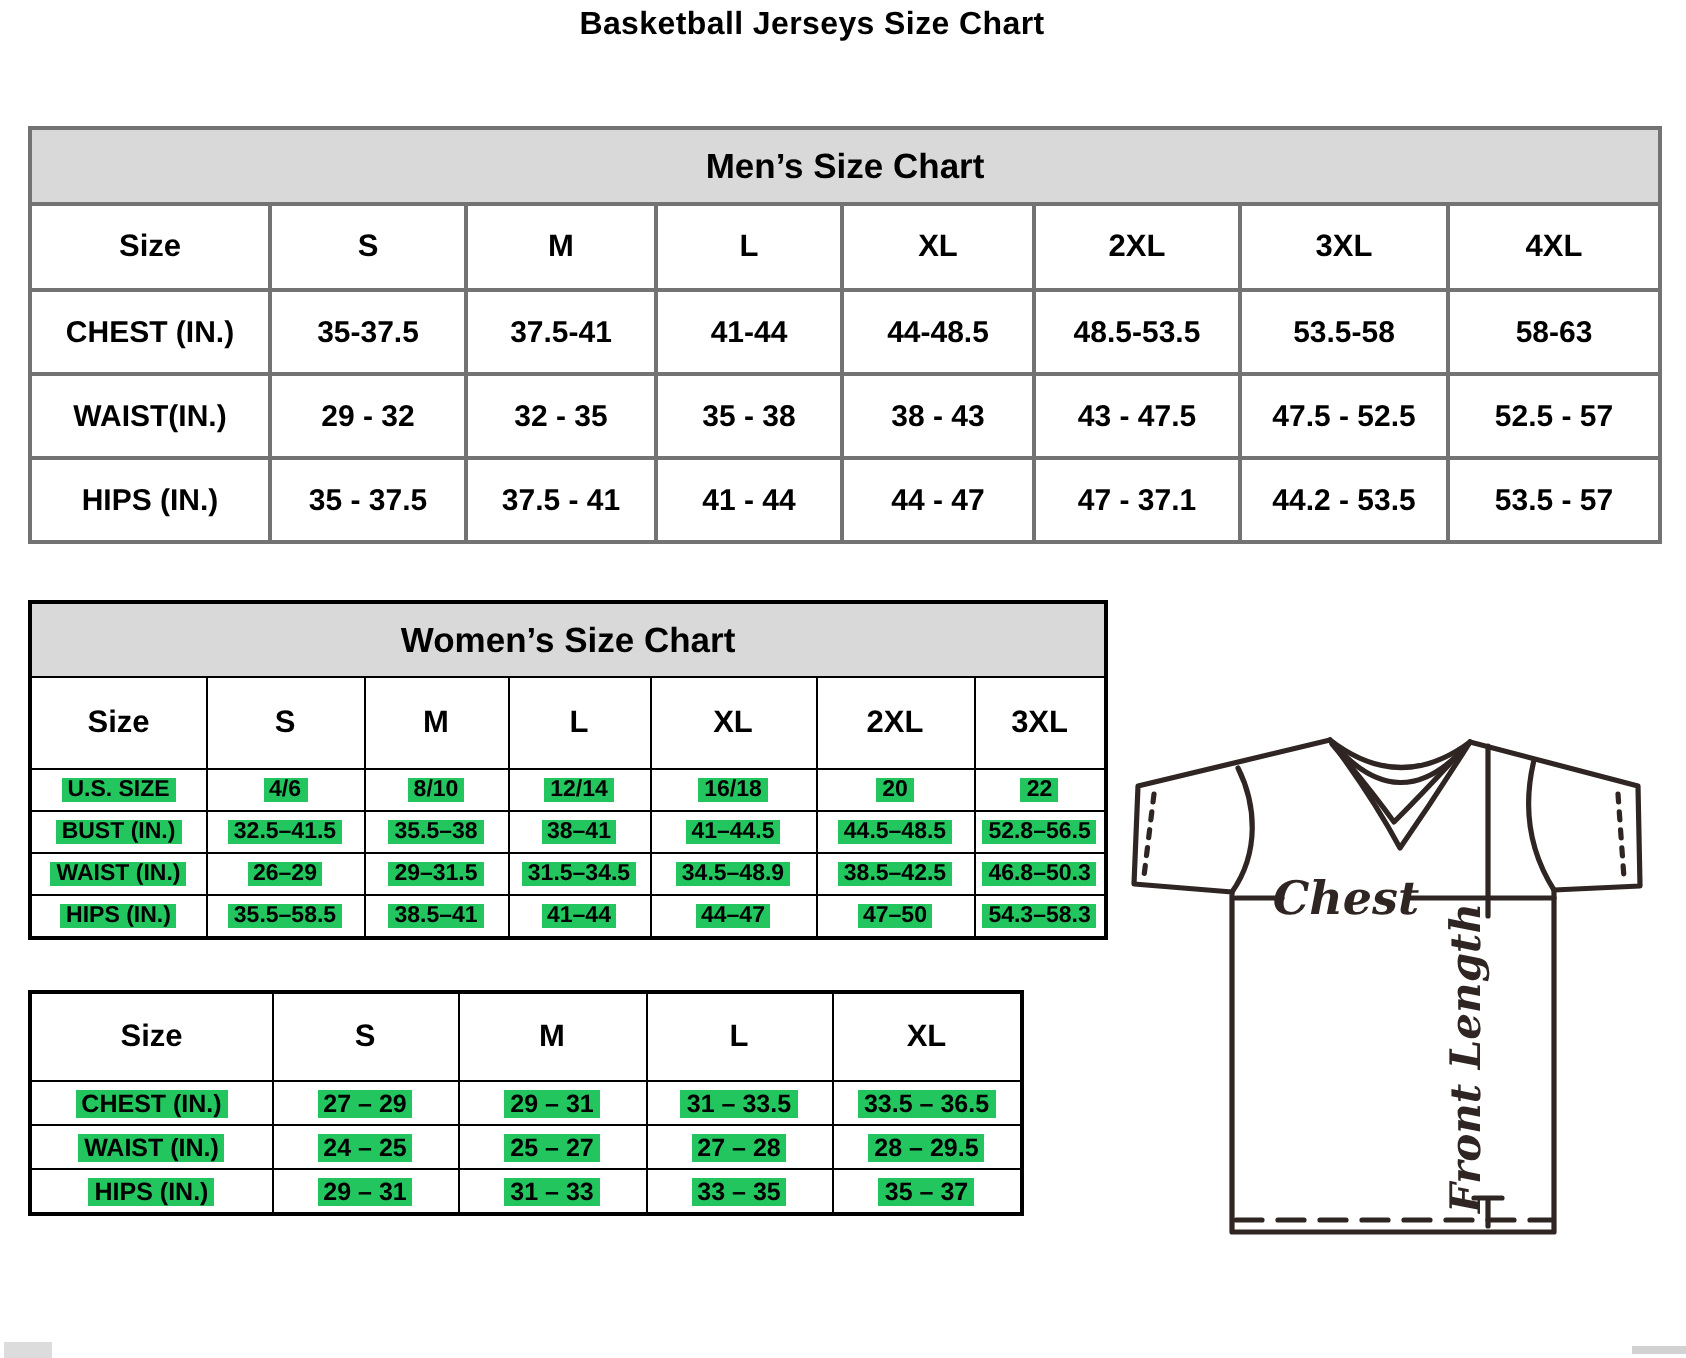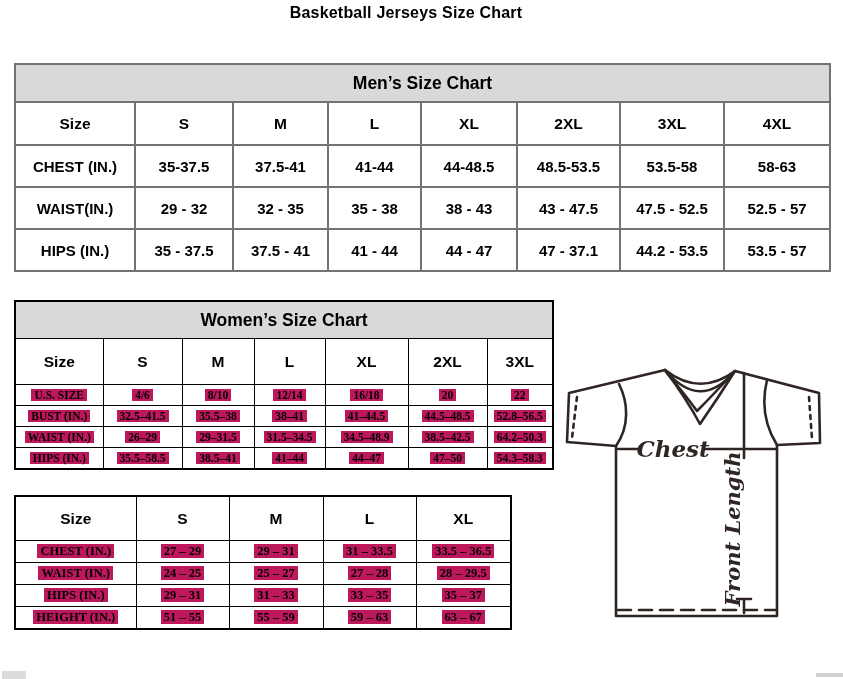--- a/index.html
+++ b/index.html
@@ -40,21 +40,21 @@
   
   #mens  .data-row td { height:40px; font-size:15px; }
   #womens .data-row td { height:20px; font-size:11.5px; }
   #youth .data-row td { height:21px; font-size:12.5px; }
 
   #mens   { left:14px; top:63px;  width:815px; }
   #womens { left:14px; top:300px; width:538px; }
   #youth  { left:14px; top:495px; width:496px; }
 
   
-  .hl-table .data-row .hl { background:#be185d; padding:0 3px;font-family:Liberation Serif, serif; }
+  .hl-table .data-row .hl { background:#22c55e; padding:0 3px; }
 
   .jersey-svg { position:absolute; left:556px; top:360px; }
   .jersey-label {
     font-family:"DejaVu Serif", serif;
     font-style:italic; font-weight:bold; fill:#2f2623;
   }
 
   .frag { position:absolute; }
   .frag-left  { left:2px;  top:671px; width:24px; height:8px; background:#dcdcdc; }
   .frag-right { left:816px; top:673px; width:27px; height:4px; background:#d2d2d2; }
@@ -165,21 +165,21 @@
           <td><span class="hl">44.5–48.5</span></td>
           <td><span class="hl">52.8–56.5</span></td>
         </tr>
         <tr class="data-row">
           <td class="row-label"><span class="hl">WAIST (IN.)</span></td>
           <td><span class="hl">26–29</span></td>
           <td><span class="hl">29–31.5</span></td>
           <td><span class="hl">31.5–34.5</span></td>
           <td><span class="hl">34.5–48.9</span></td>
           <td><span class="hl">38.5–42.5</span></td>
-          <td><span class="hl">64.2–50.3</span></td>
+          <td><span class="hl">46.8–50.3</span></td>
         </tr>
         <tr class="data-row">
           <td class="row-label"><span class="hl">HIPS (IN.)</span></td>
           <td><span class="hl">35.5–58.5</span></td>
           <td><span class="hl">38.5–41</span></td>
           <td><span class="hl">41–44</span></td>
           <td><span class="hl">44–47</span></td>
           <td><span class="hl">47–50</span></td>
           <td><span class="hl">54.3–58.3</span></td>
         </tr>
@@ -216,27 +216,20 @@
           <td><span class="hl">27 – 28</span></td>
           <td><span class="hl">28 – 29.5</span></td>
         </tr>
         <tr class="data-row">
           <td class="row-label"><span class="hl">HIPS (IN.)</span></td>
           <td><span class="hl">29 – 31</span></td>
           <td><span class="hl">31 – 33</span></td>
           <td><span class="hl">33 – 35</span></td>
           <td><span class="hl">35 – 37</span></td>
         </tr>
-        <tr class="data-row">
-          <td class="row-label"><span class="hl">HEIGHT (IN.)</span></td>
-          <td><span class="hl">51 – 55</span></td>
-          <td><span class="hl">55 – 59</span></td>
-          <td><span class="hl">59 – 63</span></td>
-          <td><span class="hl">63 – 67</span></td>
-        </tr>
       </tbody>
     </table>
 
   <svg class="jersey-svg" width="286" height="268" viewBox="0 0 286 268">
     <g fill="none" stroke="#2f2623" stroke-width="2.6" stroke-linejoin="round" stroke-linecap="round">
 
       <path d="M109,10 L13,33 L11,82 L60,86 L60,256 L221,256 L221,85 L264,83 L263,33 L179,11"></path>
 
       <path d="M63,24 C72,42 74,66 60,86"></path>
       <path d="M211,20 C205,45 209,66 221,85"></path>

